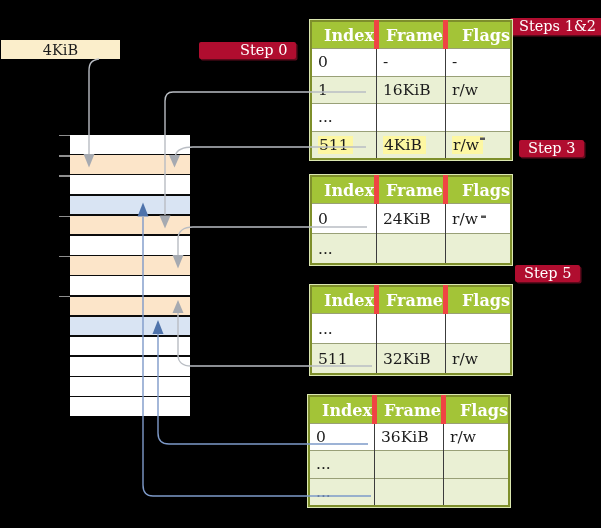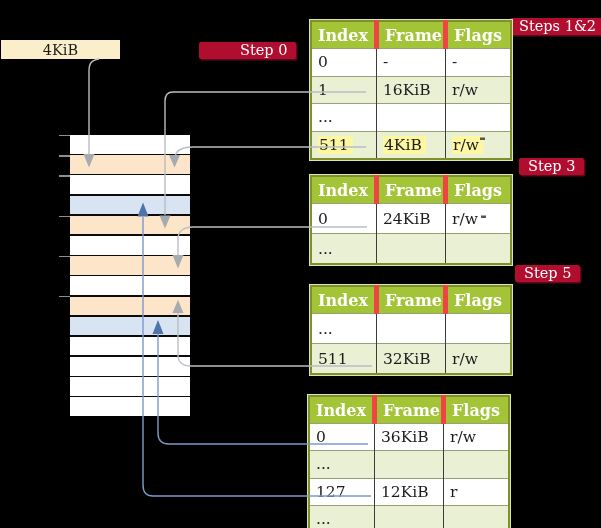--- a/index.html
+++ b/index.html
@@ -14,40 +14,40 @@
     display:flex;align-items:center;justify-content:center;
   }
   
   .badge{
     position:absolute;height:17px;padding:0 9px;background:#b00d2f;color:#ffffff;
     font-size:14.5px;line-height:17px;border-radius:2px;
     box-shadow:1.5px 1.5px 0 #5e0a1c;white-space:nowrap;
   }
   #b-step0{left:199px;top:42px;padding-left:41px;}
   #b-steps12{left:510px;top:18px;border-top-right-radius:0;border-bottom-right-radius:0;}
-  #b-step3{left:519px;top:158px;}
+  #b-step3{left:519px;top:140px;}
   #b-step4{left:515px;top:265px;}
   
   .memcol{
     position:absolute;left:70px;top:135px;width:120px;height:281px;
     background:#0b0b0b;display:flex;flex-direction:column;gap:1.6px;
   }
   .mrow{flex:1;}
   .mrow.plain{background:#ffffff;}
   .mrow.pt{background:#fce5c9;}
   .mrow.data{background:#d9e4f3;}
   .tick{position:absolute;left:59px;width:11px;height:1.7px;background:#8f8f8f;}
   
   table.pt{
     position:absolute;border-collapse:collapse;table-layout:fixed;width:172px;
     border:2px solid #7e8f2b;box-shadow:0 0 0 1px #dbe7b0;background:#ffffff;
   }
   table.pt th{
     background:#a3c437;color:#ffffff;font-size:16px;font-weight:bold;
-    text-align:left;padding:0 0 0 6px;height:26px;
+    text-align:right;padding:0 0 0 6px;height:26px;
   }
   table.pt th + th{border-left:5px solid #ef4444;}
   table.pt td{
     font-size:15.5px;color:#1c1c1c;padding:0 0 0 6px;vertical-align:middle;
     border-top:1px solid #99a077;
   }
   table.pt td + td{border-left:1px solid #3c3c3c;}
   table.pt tr.alt td{background:#eaf0d4;}
   #t1{left:310px;top:20px;}
   #t1 td{height:26.5px;}
@@ -188,25 +188,20 @@
       <tr>
         <td>0</td>
         <td>36KiB</td>
         <td>r/w</td>
       </tr>
       <tr class="alt">
         <td>...</td>
         <td></td>
         <td></td>
       </tr>
-      <tr>
-        <td>127</td>
-        <td>12KiB</td>
-        <td>r</td>
-      </tr>
       <tr class="alt">
         <td>...</td>
         <td></td>
         <td></td>
       </tr>
     </tbody>
   </table>
 
   <svg class="wires" width="601" height="528" viewBox="0 0 601 528">
 

